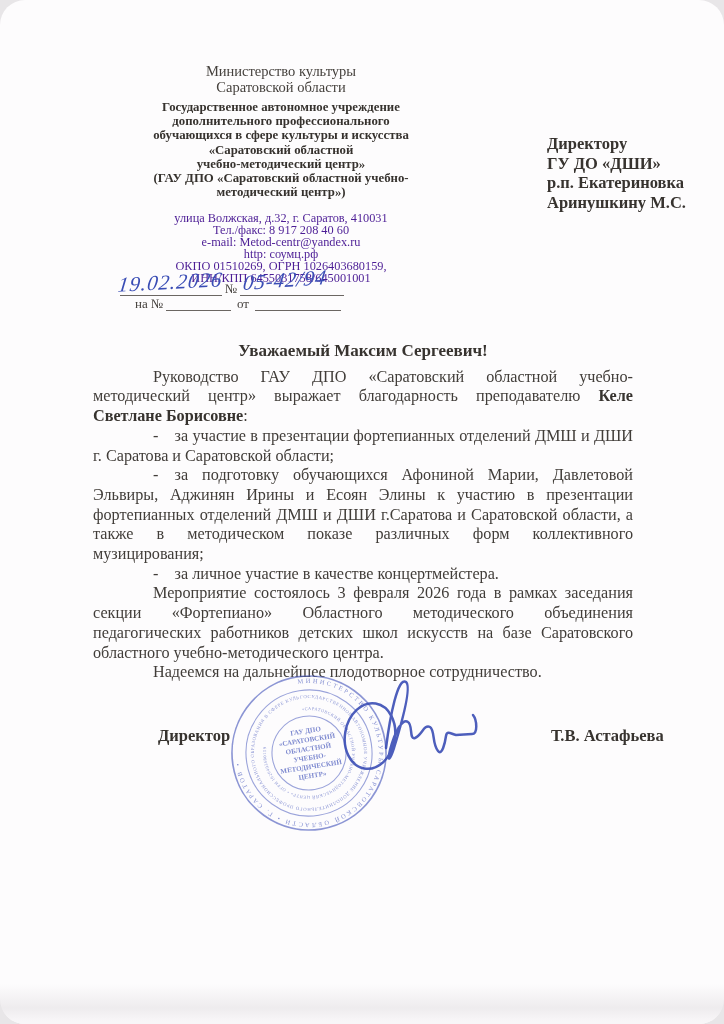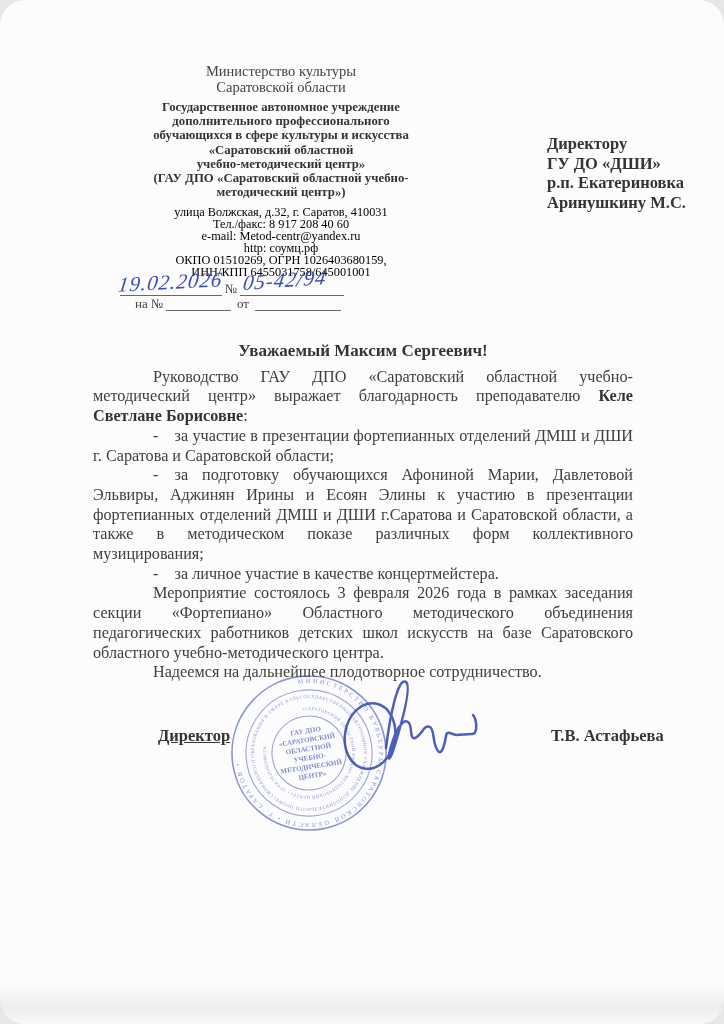--- a/index.html
+++ b/index.html
@@ -17,21 +17,21 @@
   .page::after{
     content:"";position:absolute;left:0;right:0;bottom:0;height:40px;
     background:linear-gradient(to bottom, rgba(0,0,0,0) 0%, rgba(130,118,128,0.12) 60%, rgba(248,246,248,1) 92%);
     pointer-events:none;
   }
   
   .letterhead{position:absolute;left:95px;top:63px;width:372px;text-align:center;}
   .ministry div{font-size:14.5px;line-height:16px;color:#45413d;}
   .orgname{margin-top:5px;font-weight:bold;color:#36322e;}
   .orgname div{font-size:12.8px;line-height:14.2px;}
-  .contacts{margin-top:8px;color:#000000;}
+  .contacts{margin-top:14px;color:#4c1d95;}
   .contacts div{font-size:12.3px;line-height:11.9px;}
   
   .addressee{position:absolute;left:547px;top:134px;font-size:16.5px;font-weight:bold;line-height:19.5px;color:#37332f;}
   
   .ref-area{position:absolute;left:0;top:0;width:724px;height:0;}
   .hw{
     position:absolute;color:#3a4db5;font-style:italic;
     font-size:21px;letter-spacing:1px;white-space:nowrap;
     transform:rotate(-3deg) skewX(-10deg);
   }
@@ -45,21 +45,21 @@
   .lbl-na{left:135px;top:296px;}
   .lbl-ot{left:237px;top:296px;}
   .u3{left:166px;top:310px;width:65px;}
   .u4{left:255px;top:310px;width:86px;}
   
   .body-text{position:absolute;left:93px;top:341px;width:540px;font-size:16.2px;line-height:19.7px;text-align:justify;color:#413d39;}
   .salutation{margin:0 0 7px 0;text-align:center;font-size:17px;font-weight:bold;color:#37332f;}
   .body-text p{margin:0;text-indent:60px;}
   .bold-name{font-weight:bold;color:#37332f;}
   
-  .sig-title{position:absolute;left:158px;top:726px;font-size:16.5px;font-weight:bold;color:#37332f;text-decoration:underline;}
+  .sig-title{position:absolute;left:158px;top:726px;font-size:16.5px;font-weight:bold;color:#37332f;}
   .sig-name{position:absolute;left:523px;top:726px;font-size:16.5px;font-weight:bold;color:#37332f;margin-left:28px;}
   
   .stamp-wrap{position:absolute;left:227px;top:671px;width:164px;height:164px;transform:rotate(-9deg);opacity:0.82;}
   .sig-wrap{position:absolute;left:332px;top:660px;width:155px;height:120px;}
 </style>
 </head>
 <body>
 
 <div class="page">
 

